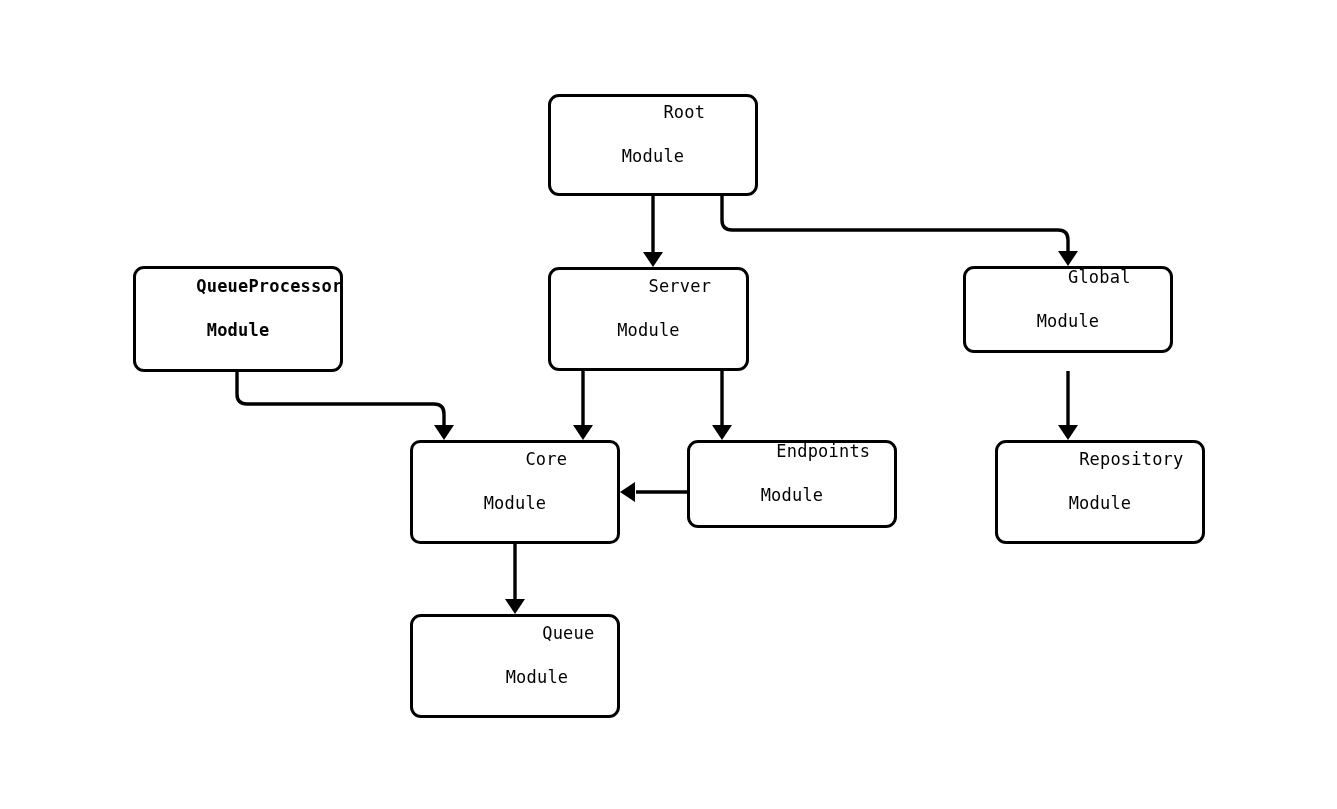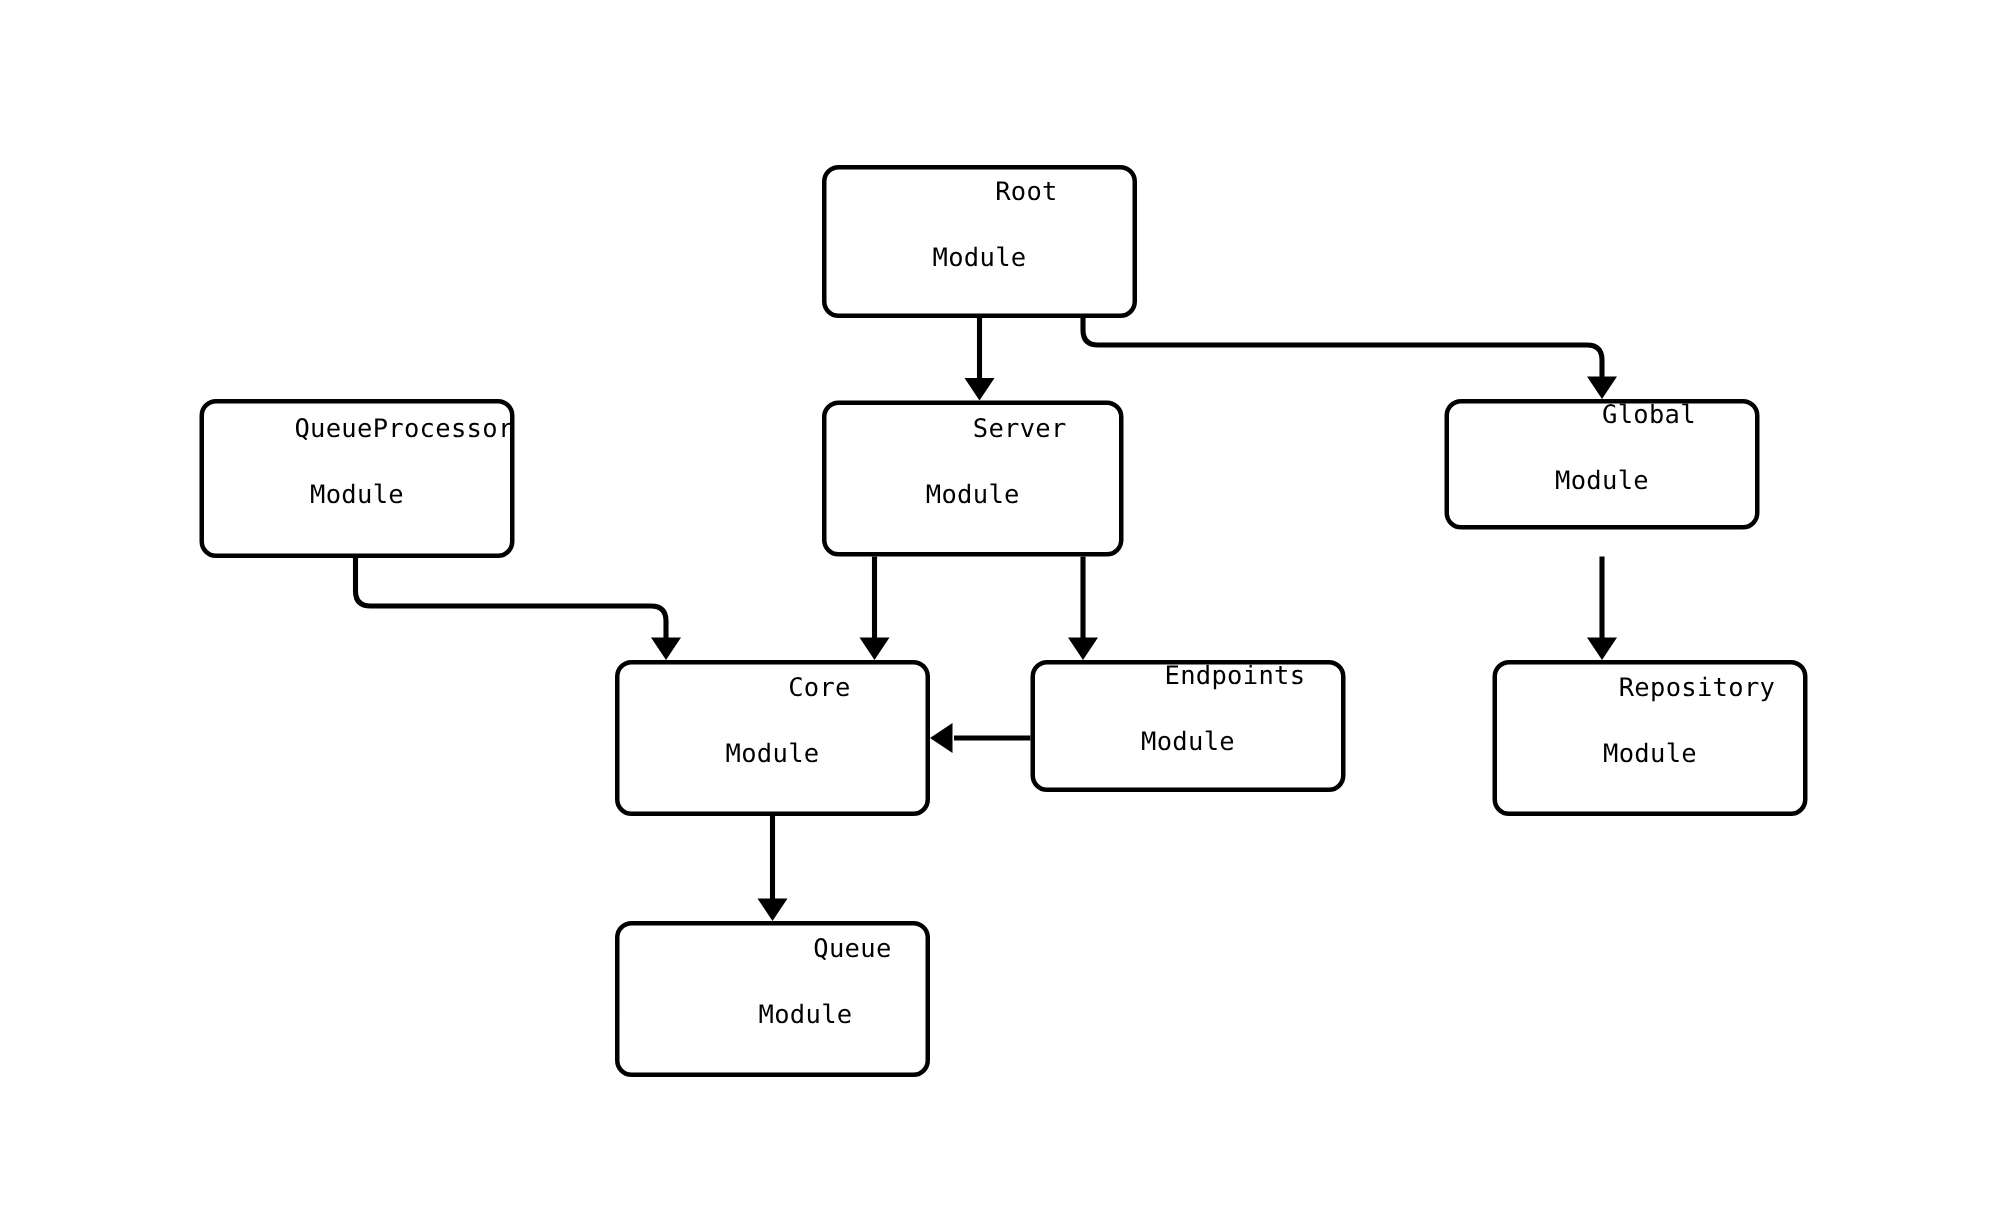--- a/index.html
+++ b/index.html
@@ -81,49 +81,49 @@
       <g>
         <path d="M 687 492 L 636 492" fill="none" stroke="#000000" stroke-width="3.4" stroke-linecap="butt"></path>
         <polygon points="635,482 635,502 620,492" fill="#000000"></polygon>
       </g>
       <g>
         <path d="M 515 544 L 515 600" fill="none" stroke="#000000" stroke-width="3.4" stroke-linecap="butt"></path>
         <polygon points="505,599 525,599 515,614" fill="#000000"></polygon>
       </g>
     </svg>
 
-  <div class="node" style="left: 548px; top: 110px; width: 210px; height: 102px; border-color: rgb(0, 0, 0); background: rgb(255, 255, 255);">
+  <div class="node" style="left: 548px; top: 94px; width: 210px; height: 102px; border-color: rgb(0, 0, 0); background: rgb(255, 255, 255);">
     <div class="node-label">
       <span>Root</span>
       <span class="l2">Module</span>
     </div>
   </div>
 
-  <div class="node" style="left: 133px; top: 266px; width: 210px; height: 106px; border-color: rgb(0, 0, 0); background: rgb(255, 255, 255);">
+  <div class="node" style="left: 133px; top: 266px; width: 210px; height: 106px; border-color: rgb(0, 0, 0); background: rgb(255, 255, 255); font-weight: bold;">
     <div class="node-label">
       <span>QueueProcessor</span>
       <span class="l2">Module</span>
     </div>
   </div>
 
   <div class="node" style="left: 548px; top: 267px; width: 201px; height: 104px; border-color: rgb(0, 0, 0); background: rgb(255, 255, 255);">
     <div class="node-label">
       <span>Server</span>
       <span class="l2">Module</span>
     </div>
   </div>
 
   <div class="node" style="left: 963px; top: 266px; width: 210px; height: 87px; border-color: rgb(0, 0, 0); background: rgb(255, 255, 255);">
     <div class="node-label">
       <span>Global</span>
       <span class="l2">Module</span>
     </div>
   </div>
 
-  <div class="node" style="left: 410px; top: 440px; width: 210px; height: 104px; border-color: rgb(0, 0, 0); background: rgb(255, 255, 255);">
+  <div class="node" style="left: 410px; top: 440px; width: 210px; height: 104px; border-color: rgb(0, 0, 0); background: rgb(255, 255, 255); border-radius: 10px;">
     <div class="node-label">
       <span>Core</span>
       <span class="l2">Module</span>
     </div>
   </div>
 
   <div class="node" style="left: 687px; top: 440px; width: 210px; height: 88px; border-color: rgb(0, 0, 0); background: rgb(255, 255, 255);">
     <div class="node-label">
       <span>Endpoints</span>
       <span class="l2">Module</span>

